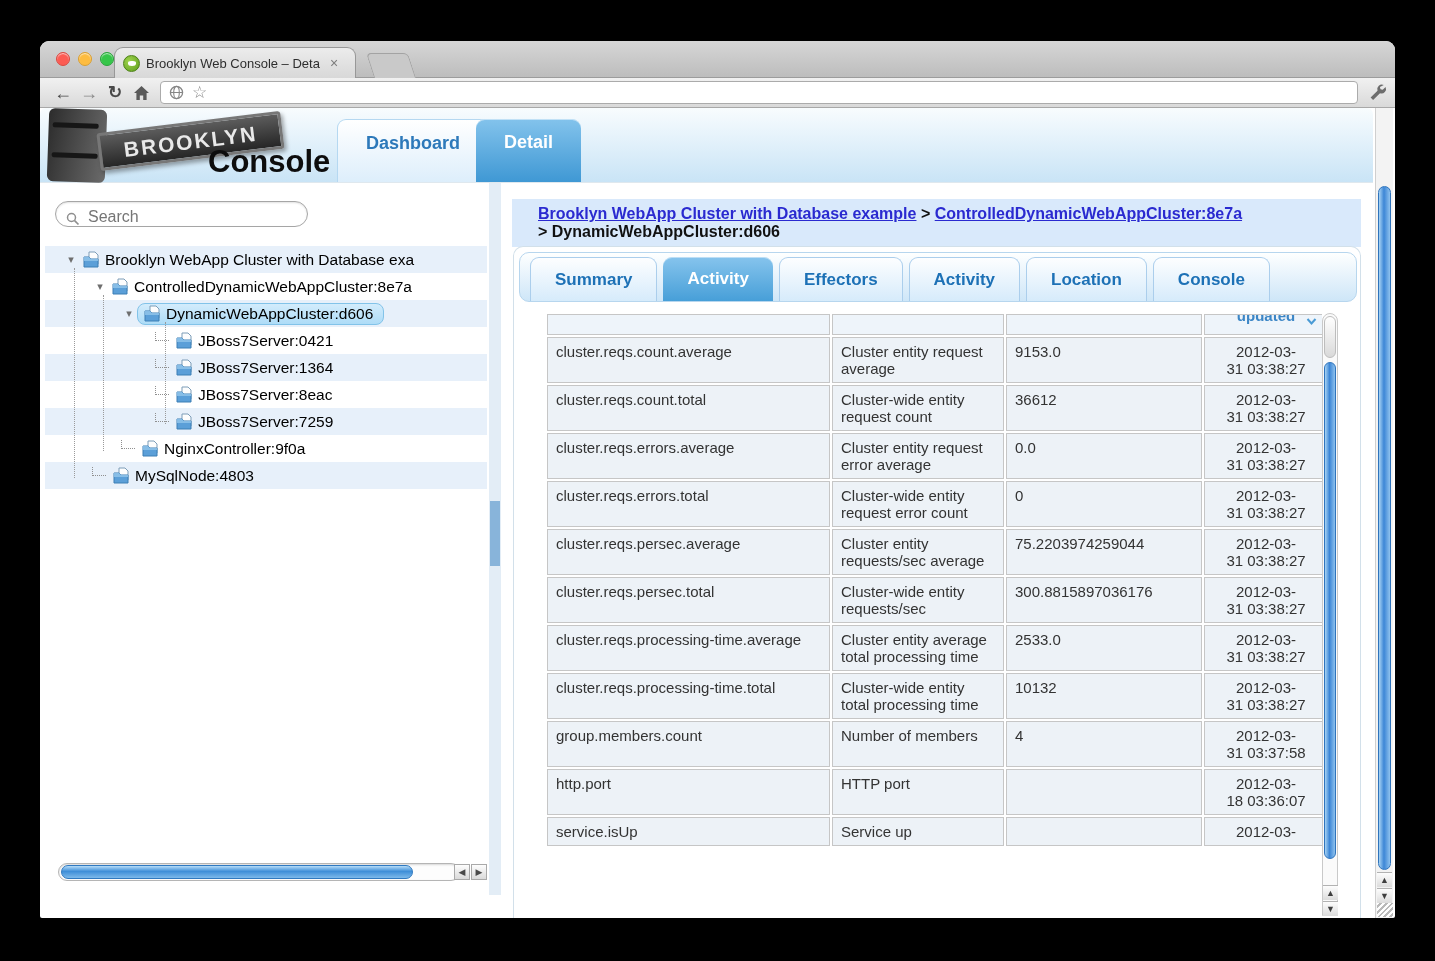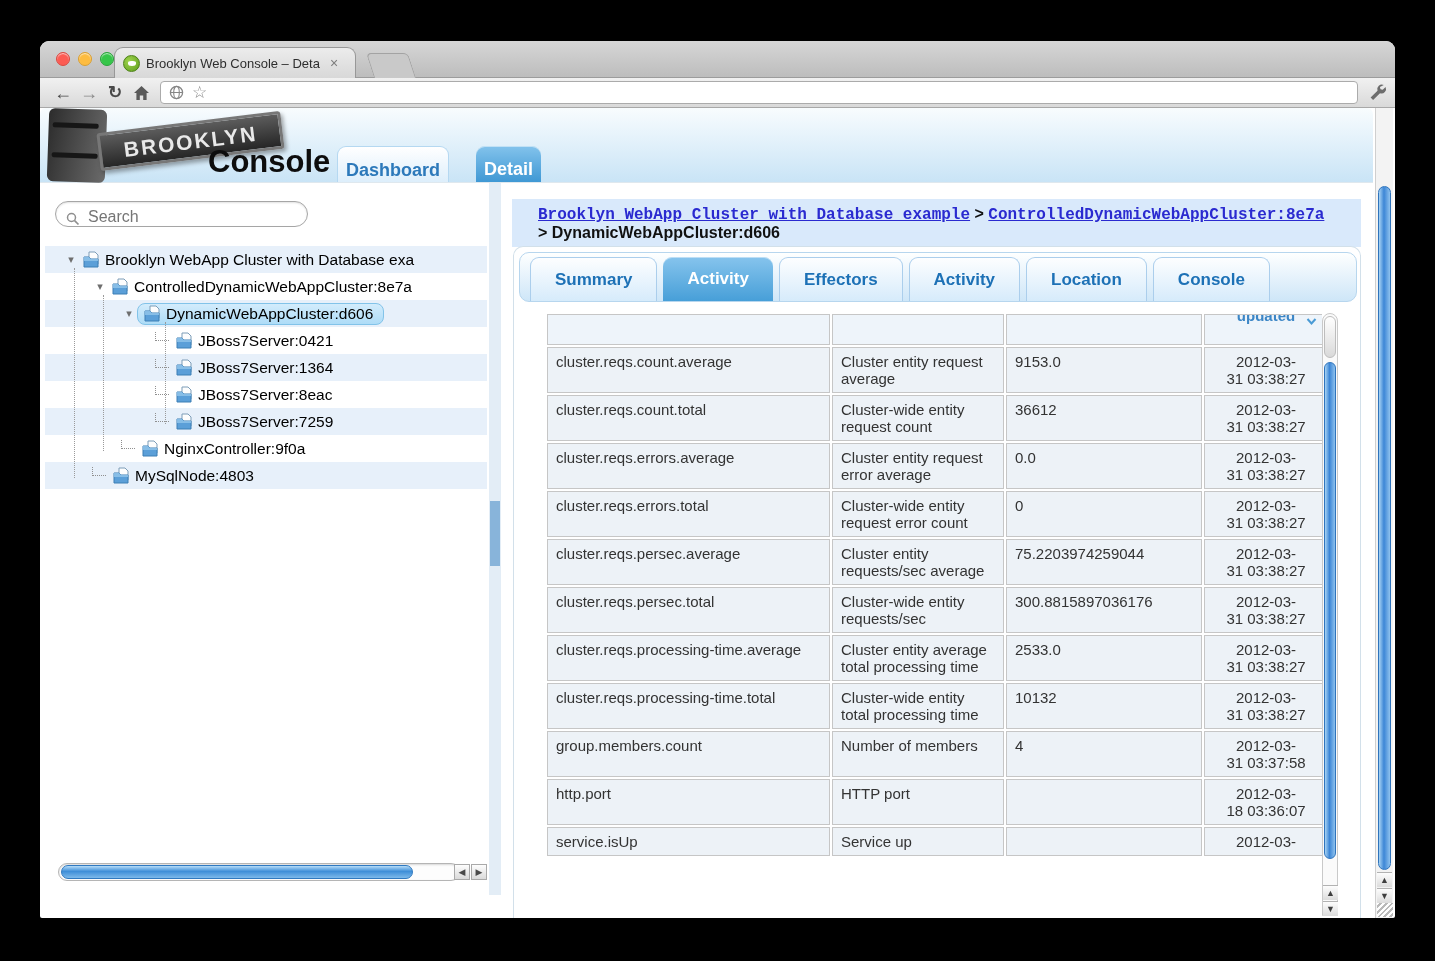--- a/index.html
+++ b/index.html
@@ -43,21 +43,21 @@
   
   .band { position:absolute; left:0; top:67px; width:1333px; height:75px;
           background:linear-gradient(#f8fcfe,#c9e4f6); border-bottom:1px solid #dfe8ee; border-radius:6px 6px 0 0; }
   .pole { position:absolute; left:8px; top:1px; width:58px; height:73px; background:linear-gradient(100deg,#2c2c2c,#6b6b6b);
           border-radius:6px; transform:rotate(2deg); }
   .pole .ring { position:absolute; left:4px; width:46px; height:5px; background:#161616; border-radius:2px; }
   .sign { position:absolute; left:58px; top:14px; width:185px; height:38px; background:linear-gradient(#5c5c5c,#262626);
           border:3px solid #777; border-radius:3px; transform:rotate(-7deg); color:#e9e9e9; font-weight:bold;
           font-size:21px; letter-spacing:2px; text-align:center; line-height:33px; box-shadow:2px 3px 4px rgba(0,0,0,.35); }
   .consoletxt { position:absolute; left:168px; top:36px; font-size:31px; font-weight:bold; color:#0d0d0d; }
-  .navtab { position:absolute; bottom:0; height:36px; line-height:46px; padding:0 8px; font-size:18px; font-weight:bold;
+  .navtab { position:absolute; bottom:0; height:63px; line-height:46px; padding:0 28px; font-size:18px; font-weight:bold;
             border-radius:9px 9px 0 0; }
   .navtab.inactive { left:297px; background:linear-gradient(#ffffff,#ddeefb); border:1px solid #b5d8f1; border-bottom:none; color:#2d79ba; }
   .navtab.active { left:436px; background:linear-gradient(#83c3ec,#3f98d4); color:#fff; box-shadow:inset 0 1px 0 rgba(255,255,255,.5); }
 
   
   .sidebar { position:absolute; left:5px; top:142px; width:442px; height:735px; background:#fff; overflow:hidden; }
   .searchbox { position:absolute; left:10px; top:18px; width:253px; height:26px; border:1px solid #a6a6a6; border-radius:13px;
                display:flex; align-items:flex-end; padding:0 10px; gap:8px; box-shadow:inset 0 1px 2px rgba(0,0,0,.12); }
   .searchinput { border:none; outline:none; flex:1; font-size:16px; color:#9a9a9a; background:transparent; font-family:"Liberation Sans",sans-serif; }
   .tree { position:absolute; left:0; top:63px; width:442px; }
@@ -81,37 +81,37 @@
 
   
   .divider { position:absolute; left:449px; top:142px; width:12px; height:712px; background:#e3edf6; }
   .divthumb { position:absolute; left:1px; top:318px; width:10px; height:65px; background:#88b4da; }
 
   
   .mainpanel { position:absolute; left:473px; top:205px; width:848px; height:672px; background:#fff;
                border:1px solid #d2e0ea; border-bottom:none; border-radius:10px 10px 0 0; }
   .breadcrumb { position:absolute; left:472px; top:158px; width:849px; height:48px; background:#d9e9fb;
                 padding:6px 10px 0 26px; font-size:16px; font-weight:bold; color:#111; line-height:18px; }
-  .bclink { color:#2a2ad0; text-decoration:underline;font-family:Liberation Mono, monospace; }
+  .bclink { color:#2a2ad0; text-decoration:underline; }
   .tabstrip { position:absolute; left:479px; top:211px; width:838px; height:50px;
               background:linear-gradient(#feffff,#cee6f8); border:1px solid #b7d6ee; border-radius:10px;
               display:flex; align-items:flex-end; padding-left:10px; }
   .dtab { height:44px; line-height:44px; padding:0 24px; margin-right:6px; font-size:17px; font-weight:bold;
           border-radius:9px 9px 0 0; background:linear-gradient(#fdfeff,#d6ebfb); border:1px solid #abceec;
           border-bottom:none; color:#1d71b6; }
   .dtab.active { background:linear-gradient(#86c4ed,#479fd8); color:#fff; border:none;
                  box-shadow:inset 0 1px 0 rgba(255,255,255,.45); }
 
   
   .tablewrap { position:absolute; left:505px; top:271px; width:777px; height:604px; overflow:hidden; background:#fff; }
   table.sensors { border-collapse:separate; border-spacing:2px; width:775px; table-layout:fixed; }
   table.sensors th, table.sensors td { border:1px solid #c6c6c6; background:#edf2f7; vertical-align:top;
         font-size:15px; color:#333; padding:5px 8px; line-height:17px; word-wrap:break-word; }
   table.sensors th { background:#eef4fa; height:16px; padding:0 8px; overflow:hidden; }
-  .hclip { height:29px; overflow:hidden; position:relative; }
+  .hclip { height:19px; overflow:hidden; position:relative; }
   .hlabel { display:block; margin-top:-8px; font-size:15px; font-weight:bold; color:#3c86c6; }
   .sortchev { position:absolute; right:2px; top:2px; }
   td.name { padding-right:28px; }
   td.upd { color:#333;text-align:center; }
 
   
   .iscroll { position:absolute; left:1282px; top:272px; width:16px; height:603px; background:#fafafa;
              border:1px solid #c9c9c9; border-radius:8px 8px 0 0; }
   .iscroll .cap { position:absolute; left:1px; top:2px; width:12px; height:42px; background:linear-gradient(#fff,#d9d9d9);
                   border-radius:7px; border:1px solid #bdbdbd; }

